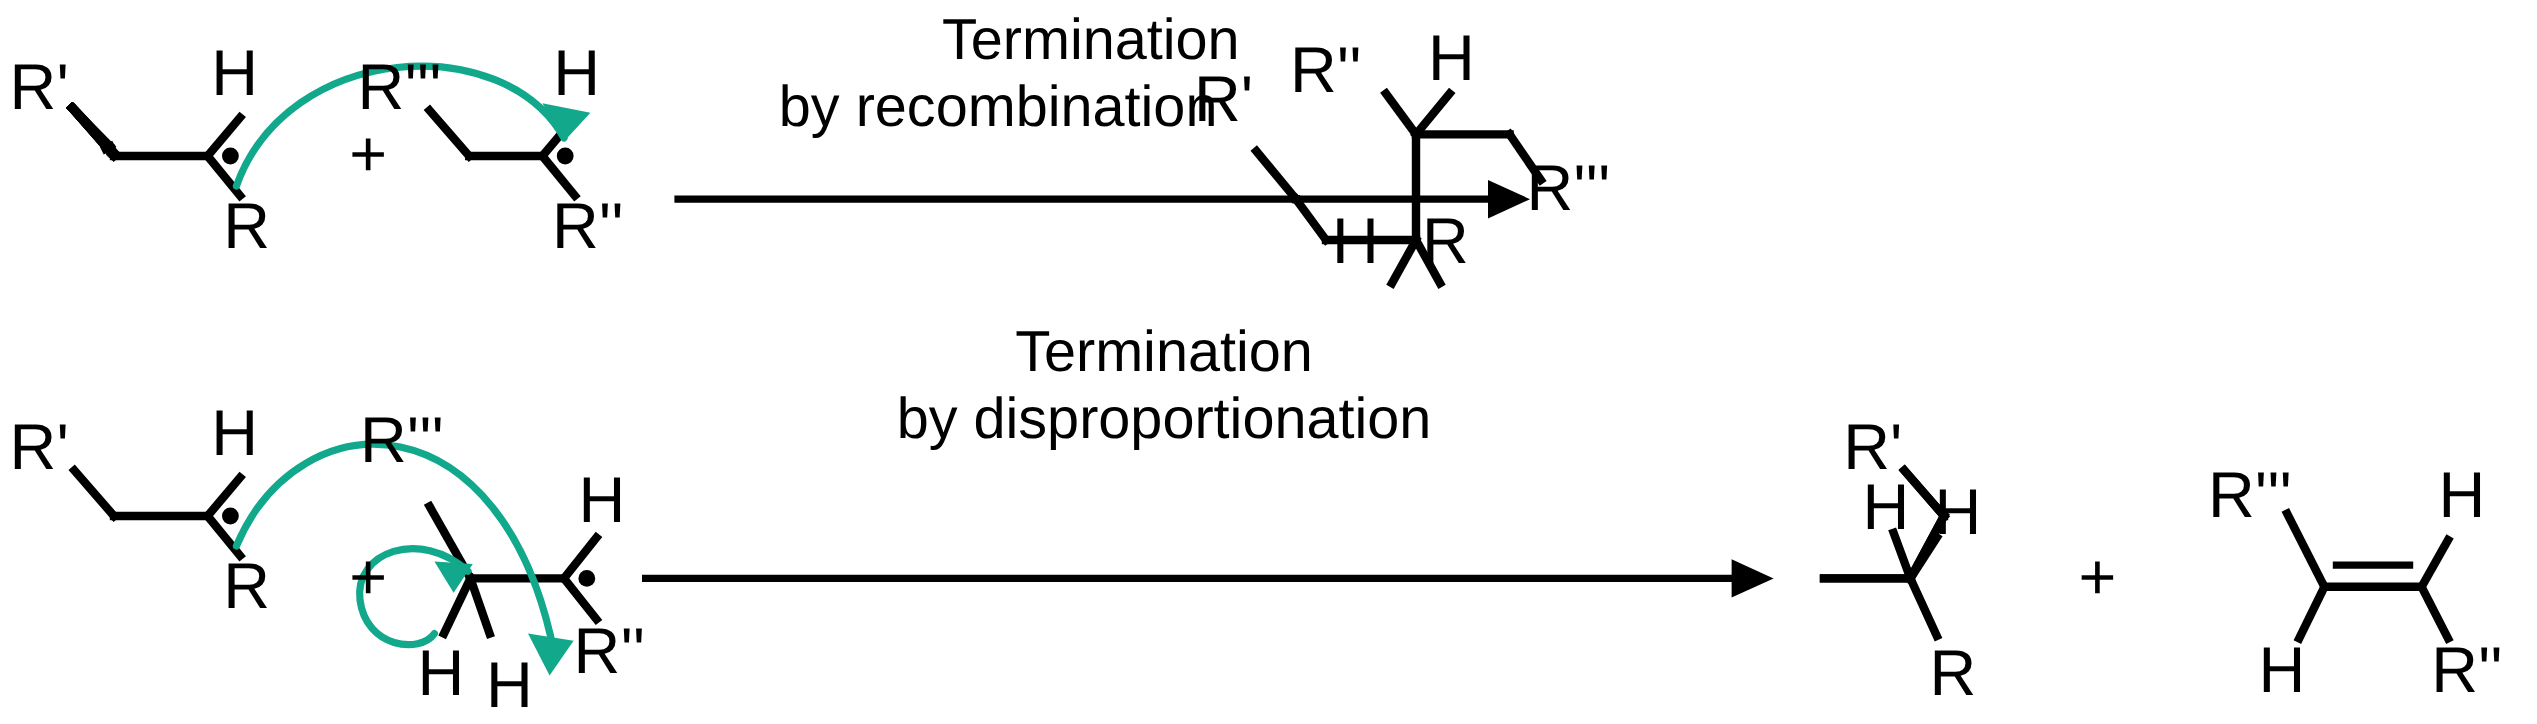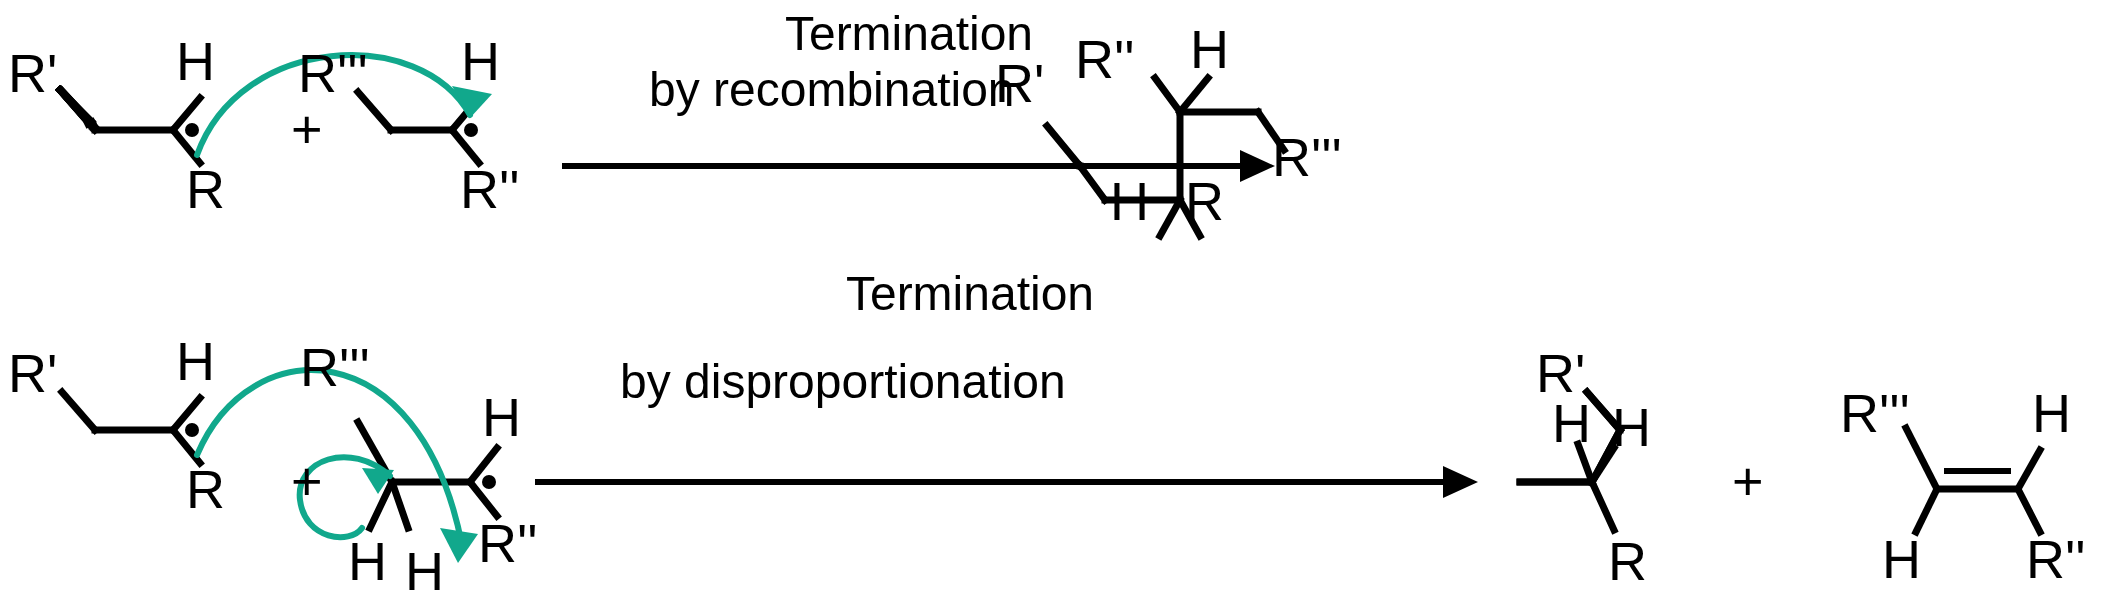--- a/index.html
+++ b/index.html
@@ -208,21 +208,21 @@
 
 <div style="position:absolute;left:291px;top:450px;" class="plus">+</div>
 
 <div style="position:absolute;left:300px;top:336px;" class="lbl">R'''</div>
 <div style="position:absolute;left:348px;top:530px;" class="lbl-h-red">H</div>
 <div style="position:absolute;left:405px;top:540px;" class="lbl-h-red">H</div>
 <div style="position:absolute;left:482px;top:386px;" class="lbl-h-red">H</div>
 <div style="position:absolute;left:478px;top:512px;" class="lbl">R''</div>
 
 <div style="position:absolute;left:620px;top:266px;width:700px;text-align:center;" class="caption">Termination</div>
-<div style="position:absolute;left:620px;top:322px;width:700px;margin-top:32px;" class="caption">by disproportionation</div>
+<div style="position:absolute;left:620px;top:322px;width:700px;text-align:center;" class="caption">by disproportionation</div>
 
 <div style="position:absolute;left:1536px;top:342px;" class="lbl">R'</div>
 <div style="position:absolute;left:1552px;top:392px;" class="lbl-h-red">H</div>
 <div style="position:absolute;left:1612px;top:396px;" class="lbl-h-blue">H</div>
 <div style="position:absolute;left:1608px;top:530px;" class="lbl">R</div>
 
 <div style="position:absolute;left:1732px;top:450px;" class="plus">+</div>
 
 <div style="position:absolute;left:1840px;top:382px;" class="lbl">R'''</div>
 <div style="position:absolute;left:2032px;top:382px;" class="lbl-h-red">H</div>

